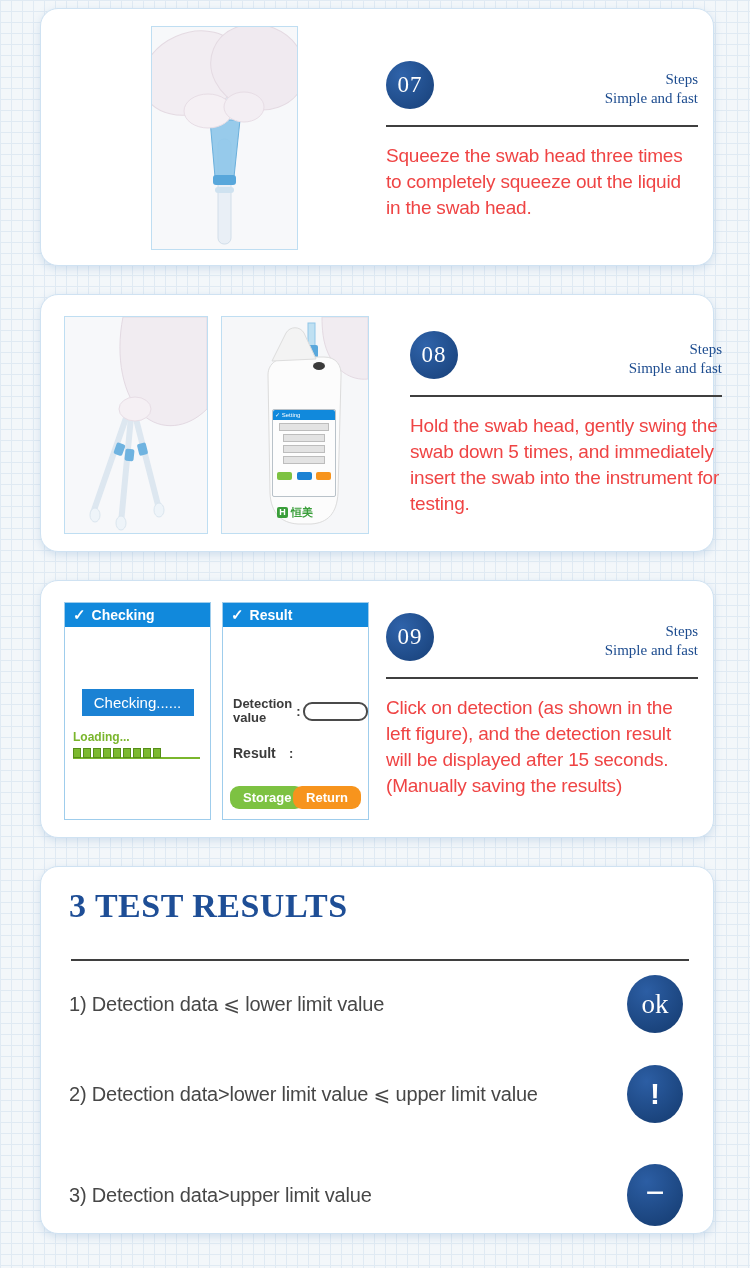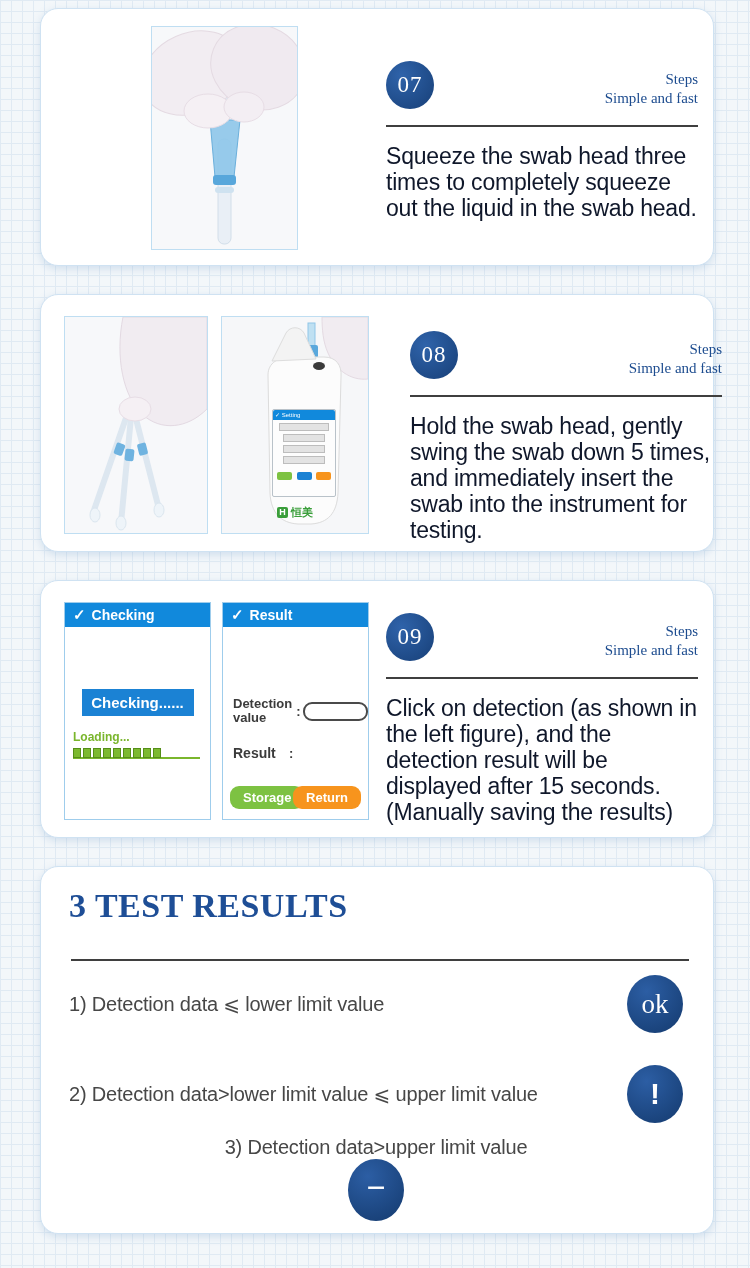--- a/index.html
+++ b/index.html
@@ -32,21 +32,21 @@
     background:radial-gradient(circle at 32% 30%, #2f63aa, #173f77);
     color:#fff;display:flex;align-items:center;justify-content:center;
     font-family:"Liberation Serif",serif;font-size:23px;letter-spacing:1px;
   }
   .step-tag{
     text-align:right;font-family:"Liberation Serif",serif;
     color:#1d4c8f;font-size:15px;line-height:19px;padding-top:8px;
   }
   .step-hr{border:none;border-top:2px solid #3f3f3f;margin:16px 0 0 0;}
   .step-desc{
-    margin-top:16px;font-size:23px;line-height:26px;color:#0f172a;
+    margin-top:16px;font-size:19px;line-height:26px;color:#ef4444;
     letter-spacing:-0.2px;
   }
 
   
   .photo{position:absolute;background:#f7f8fa;border:1px solid #bfdef2;overflow:hidden;}
   .photo1{left:110px;top:17px;width:145px;height:222px;}
   .photo2a{left:23px;top:21px;width:142px;height:216px;}
   .photo2b{left:180px;top:21px;width:146px;height:216px;position:absolute;}
   .photo svg{display:block;}
 
@@ -68,21 +68,21 @@
     font-size:9px;line-height:11px;text-align:center;border-radius:2px;font-weight:bold;}
 
   
   .screen{position:absolute;top:21px;width:145px;height:216px;background:#fff;
     border:1px solid #9fcdec;}
   .screenA{left:23px;} .screenB{left:181px;}
   .screen-head{height:24px;background:#1189dc;color:#fff;display:flex;align-items:center;
     gap:6px;padding-left:8px;font-size:14px;font-weight:bold;}
   .screen-check{font-size:15px;font-weight:bold;}
   .checking-btn{width:112px;height:27px;margin:62px auto 0 auto;background:#1b82d4;color:#fff;
-    display:flex;align-items:center;justify-content:center;font-size:15px;font-weight:bold;}
+    display:flex;align-items:center;justify-content:center;font-size:15px;font-weight:normal;}
   .loading-label{margin:14px 0 0 8px;color:#7ab62c;font-weight:bold;font-size:12px;}
   .progress-row{position:relative;margin:2px 10px 0 8px;height:13px;}
   .progress-line{position:absolute;left:0;right:0;bottom:0;height:2px;background:#7ab62c;}
   .segments{display:flex;gap:2px;position:absolute;left:0;bottom:1px;}
   .seg{width:8px;height:10px;background:#7cb92f;border:1px solid #548e18;box-sizing:border-box;}
 
   .detect-row{display:flex;align-items:center;margin:70px 0 0 10px;justify-content:center;}
   .detect-label{font-size:13px;font-weight:bold;color:#3b3b3b;line-height:14px;}
   .colon{font-size:13px;font-weight:bold;color:#3b3b3b;margin:0 2px 0 4px;}
   .detect-input{width:74px;height:15px;border:2px solid #4a4a4a;border-radius:9px;background:#fff;}
@@ -95,21 +95,21 @@
 
   
   .results-title{
     position:absolute;left:28px;top:20px;
     font-family:"Liberation Serif",serif;font-weight:bold;font-size:34px;
     color:#1e4e96;letter-spacing:0.5px;
   }
   .results-hr{position:absolute;left:30px;right:24px;top:84px;border:none;border-top:2px solid #3f3f3f;}
   .result-item{position:absolute;left:28px;right:30px;height:60px;display:flex;
     align-items:center;justify-content:space-between;}
-  .row1{top:107px;} .row2{top:197px;} .row3{top:269px;flex-direction:column;}
+  .row1{top:107px;} .row2{top:197px;} .row3{top:298px;}
   .result-text{font-size:20px;color:#474747;letter-spacing:-0.2px;}
   .result-icon{
     width:56px;height:58px;border-radius:50%;flex:0 0 auto;
     background:radial-gradient(circle at 35% 28%, #2c5ea4, #143a6e);
     color:#fff;display:flex;align-items:center;justify-content:center;
     font-family:"Liberation Serif",serif;
   }
   .icon-ok{font-size:27px;}
   .icon-warn{font-size:30px;font-weight:bold;font-family:"Liberation Sans",sans-serif;}
   .icon-minus{font-size:34px;font-weight:bold;padding-bottom:4px;}

